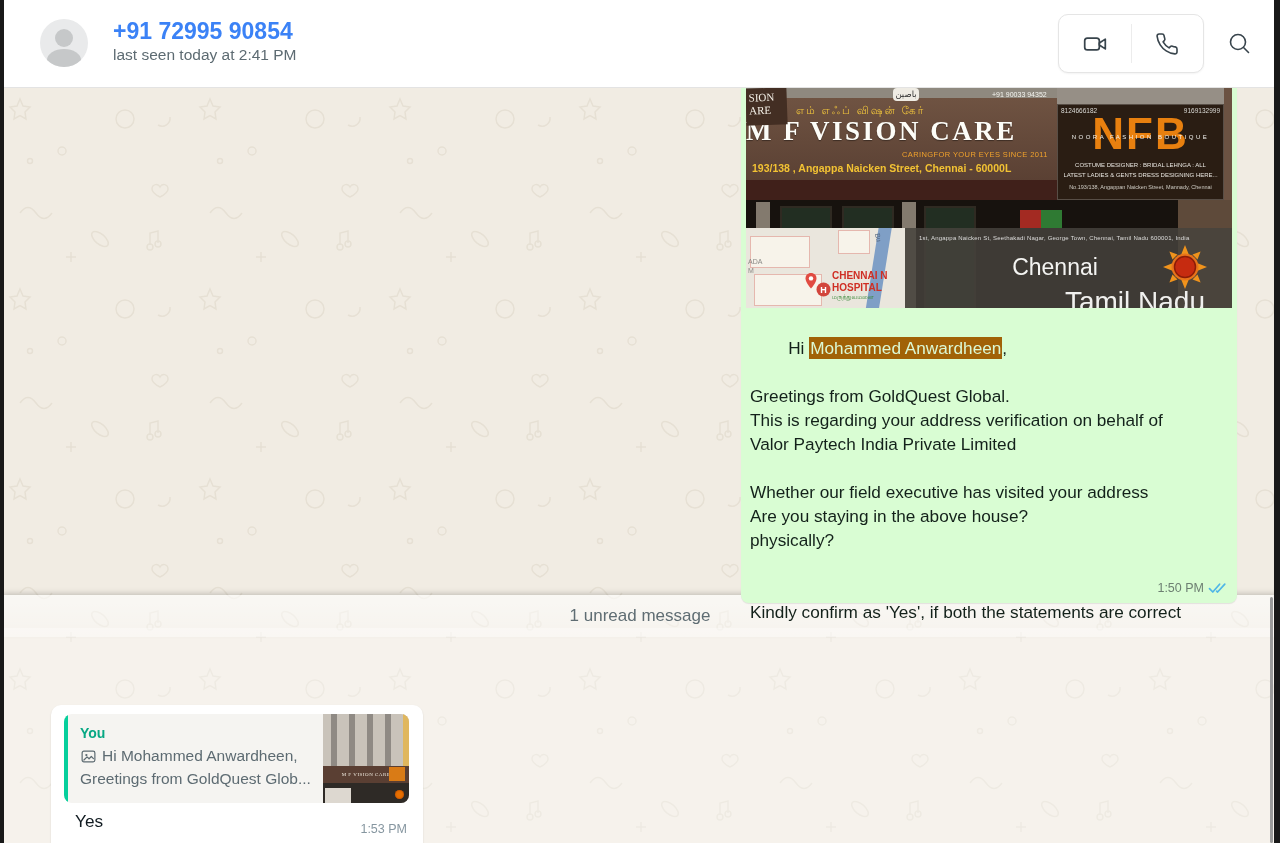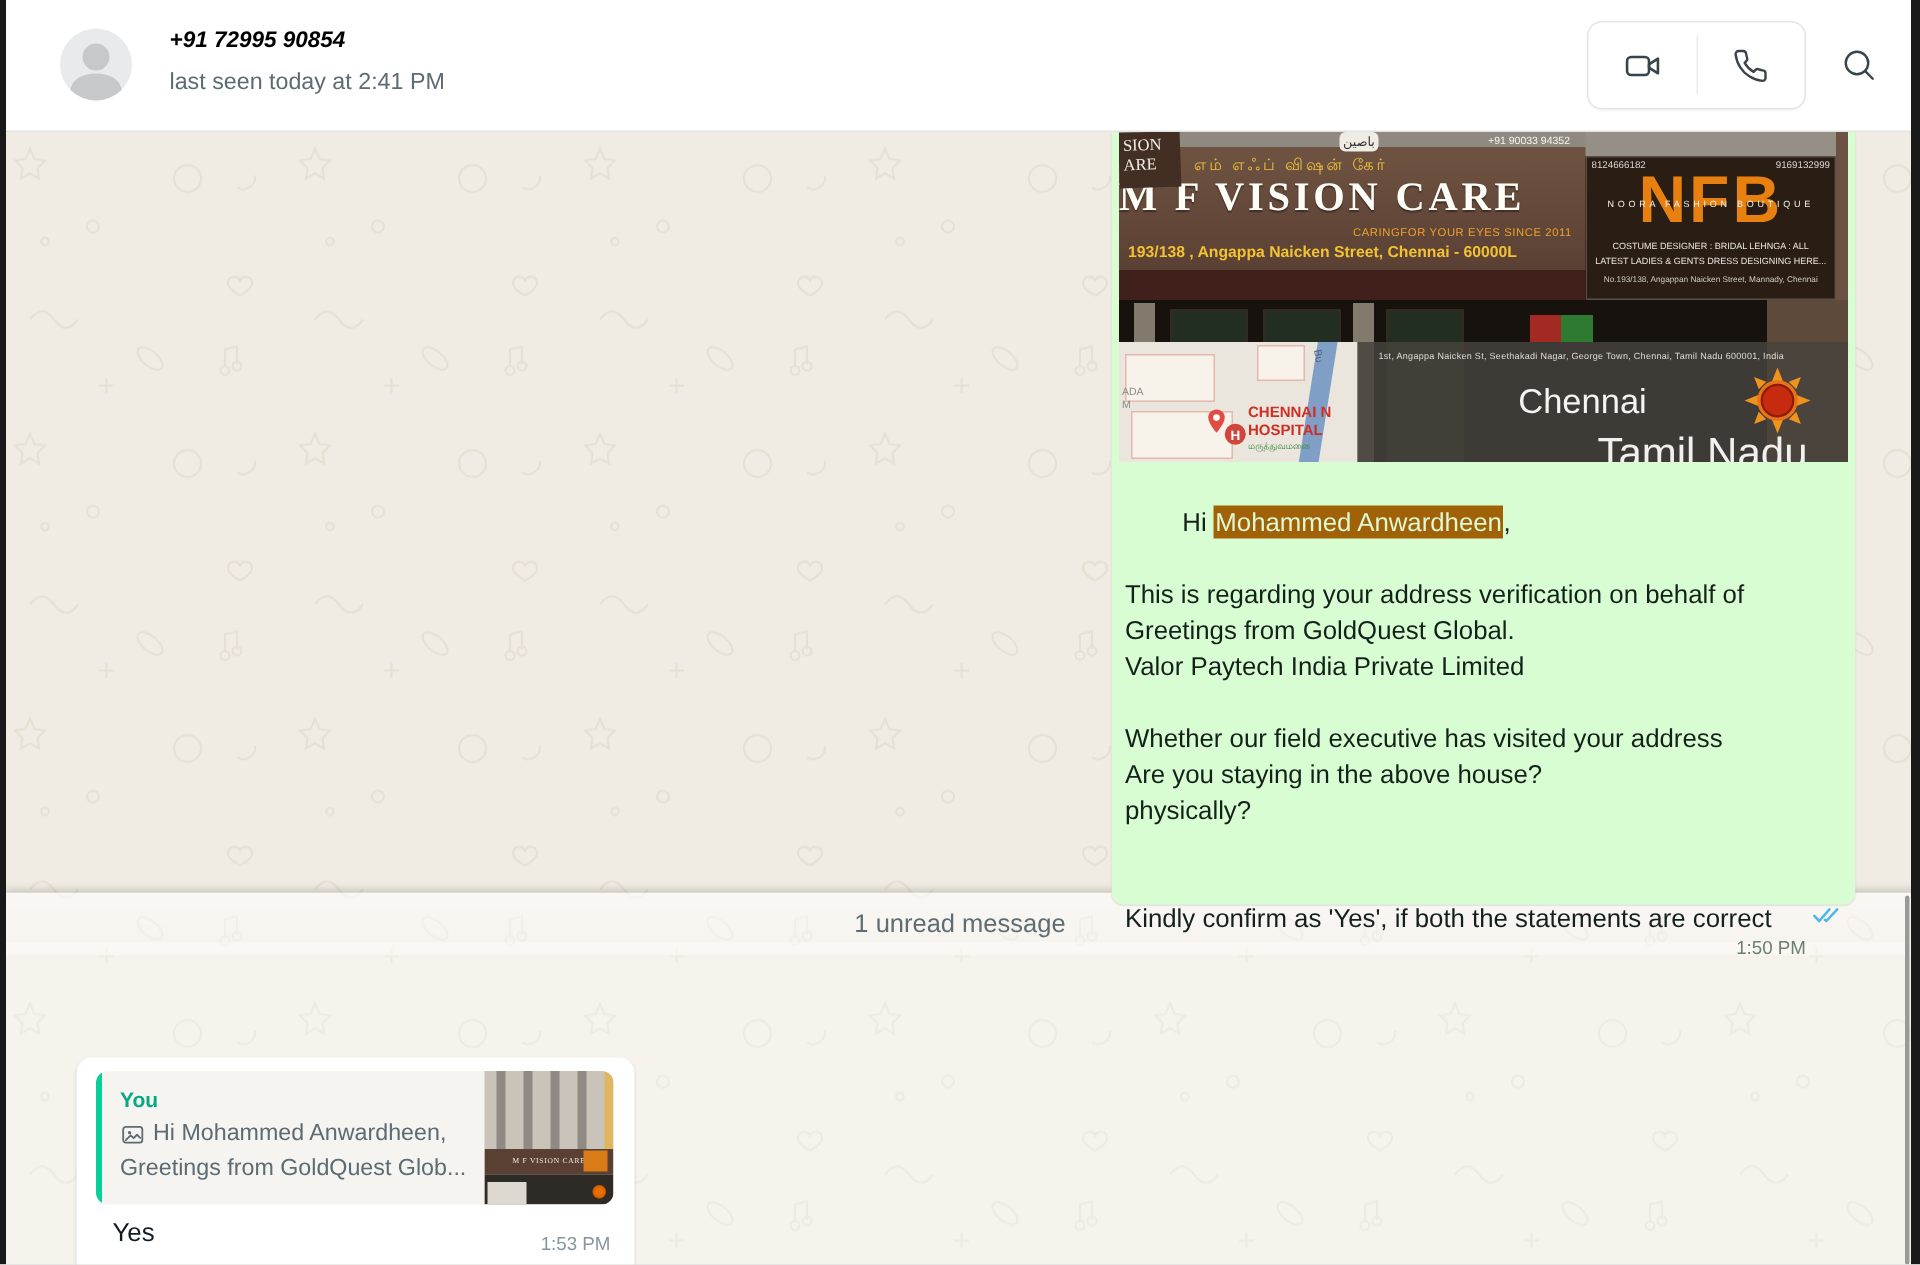--- a/index.html
+++ b/index.html
@@ -6,21 +6,21 @@
   .screen{position:relative;width:1280px;height:843px;overflow:hidden;background:#f1ece3;
           font-family:"Liberation Sans",sans-serif;}
 
   
   .chat-header{position:absolute;top:0;left:0;width:1280px;height:87px;background:#ffffff;
                border-bottom:1px solid #e3e3e3;z-index:50;}
   .avatar{position:absolute;left:40px;top:19px;width:48px;height:48px;border-radius:50%;
           background:#e9eaeb;overflow:hidden;cursor:pointer;}
   .avatar .head{position:absolute;left:15px;top:10px;width:18px;height:18px;border-radius:50%;background:#c6c8c9;}
   .avatar .body{position:absolute;left:7px;top:30px;width:34px;height:22px;border-radius:50% 50% 8px 8px;background:#c6c8c9;}
-  .peer-name{position:absolute;left:113px;top:18px;font-size:15px;font-weight:700;color:#000000;font-style:italic;}
+  .peer-name{position:absolute;left:113px;top:18px;font-size:23px;font-weight:700;color:#3b82f6;}
   .peer-status{position:absolute;left:113px;top:46px;font-size:15.5px;color:#5d6b72;}
   .call-group{position:absolute;left:1058px;top:14px;width:144px;height:57px;background:#fff;
               border:1px solid #e5e5e5;border-radius:10px;box-shadow:0 1px 2px rgba(0,0,0,.05);
               display:flex;align-items:stretch;z-index:51;}
   .call-btn{flex:1;display:flex;align-items:center;justify-content:center;cursor:pointer;}
   .call-divider{width:1px;background:#ececec;margin:9px 0;}
   .search-btn{position:absolute;left:1221px;top:25px;width:36px;height:36px;display:flex;
               align-items:center;justify-content:center;cursor:pointer;z-index:51;}
   .hicon{stroke:#38444c;fill:none;stroke-width:1.6;stroke-linecap:round;stroke-linejoin:round;}
 
@@ -88,21 +88,21 @@
   .ovl-addr{position:absolute;left:14px;top:7px;font-size:6px;color:#dddddc;white-space:nowrap;letter-spacing:.2px;}
   .ovl-city{position:absolute;left:0;top:26px;width:300px;text-align:center;font-size:23px;color:#f4f4f2;}
   .ovl-state{position:absolute;left:0;top:58px;width:300px;text-align:right;font-size:28px;color:#f0f0ee;}
   .sun{left:415px;top:155px;}
 
   
   .out-body{position:absolute;left:9px;top:224px;width:478px;}
   .line{min-height:24px;line-height:24px;font-size:17.2px;color:#13211a;white-space:pre-wrap;}
   .sel{background:#a16207;color:#dcf8d4;padding:1px 1px;}
   .out-meta{position:absolute;right:10px;top:493px;display:flex;align-items:center;gap:4px;}
-  .out-time{font-size:12.5px;color:#6d7f72;margin-top:44px;}
+  .out-time{font-size:12.5px;color:#6d7f72;}
 
   
   .msg-in{position:absolute;left:51px;top:705px;width:372px;height:160px;background:#ffffff;
           border-radius:10px;box-shadow:0 1px 2px rgba(0,0,0,.13);z-index:10;}
   .quote{position:absolute;left:13px;top:9px;width:345px;height:89px;background:#f5f4f1;
          border-radius:8px;overflow:hidden;cursor:pointer;}
   .q-bar{position:absolute;left:0;top:0;width:4px;height:89px;background:#06cf9c;}
   .q-author{position:absolute;left:16px;top:11px;font-size:14px;font-weight:700;color:#07a884;}
   .q-line{position:absolute;left:16px;font-size:15.5px;color:#5d6b72;display:flex;align-items:center;gap:5px;white-space:nowrap;}
   .q-thumb{position:absolute;right:0;top:0;width:86px;height:89px;background:#c9c3ba;overflow:hidden;}
@@ -238,22 +238,22 @@
           <circle r="10.5" fill="#c62b10"></circle>
           <circle r="10.5" fill="none" stroke="#8c1d08" stroke-width="1.5"></circle>
         </g>
       </svg>
     </div>
 
     <div class="out-body">
       <div class="line">
         <span>Hi </span><span class="sel">Mohammed Anwardheen</span><span>,</span>
       </div>
+      <div class="line">Greetings from GoldQuest Global.</div>
       <div class="line">This is regarding your address verification on behalf of</div>
-      <div class="line">Greetings from GoldQuest Global.</div>
       <div class="line">Valor Paytech India Private Limited</div>
       <div class="line"></div>
       <div class="line">Whether our field executive has visited your address</div>
       <div class="line">Are you staying in the above house?</div>
       <div class="line">physically?</div>
       <div class="line"></div>
       <div class="line"></div>
       <div class="line">Kindly confirm as 'Yes', if both the statements are correct</div>
     </div>
 

